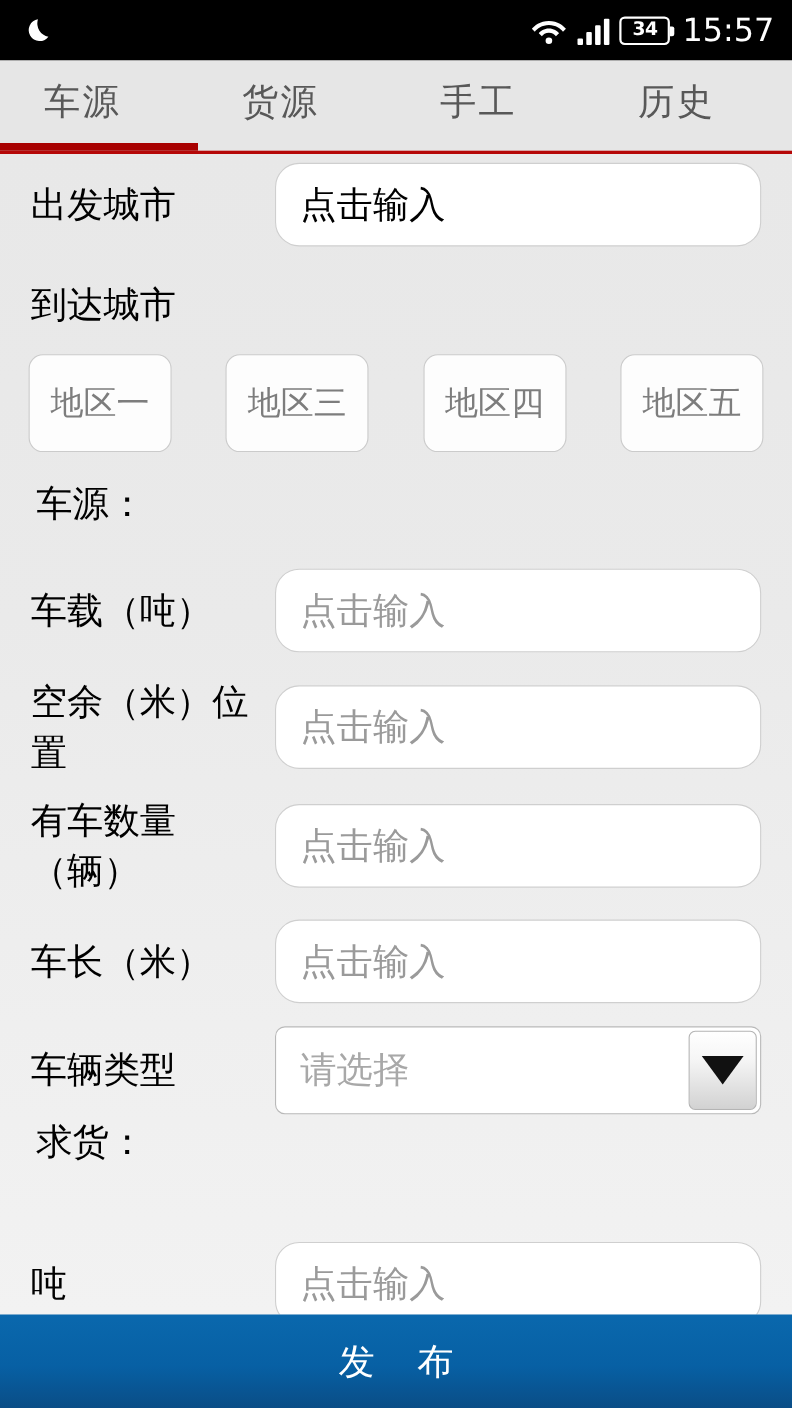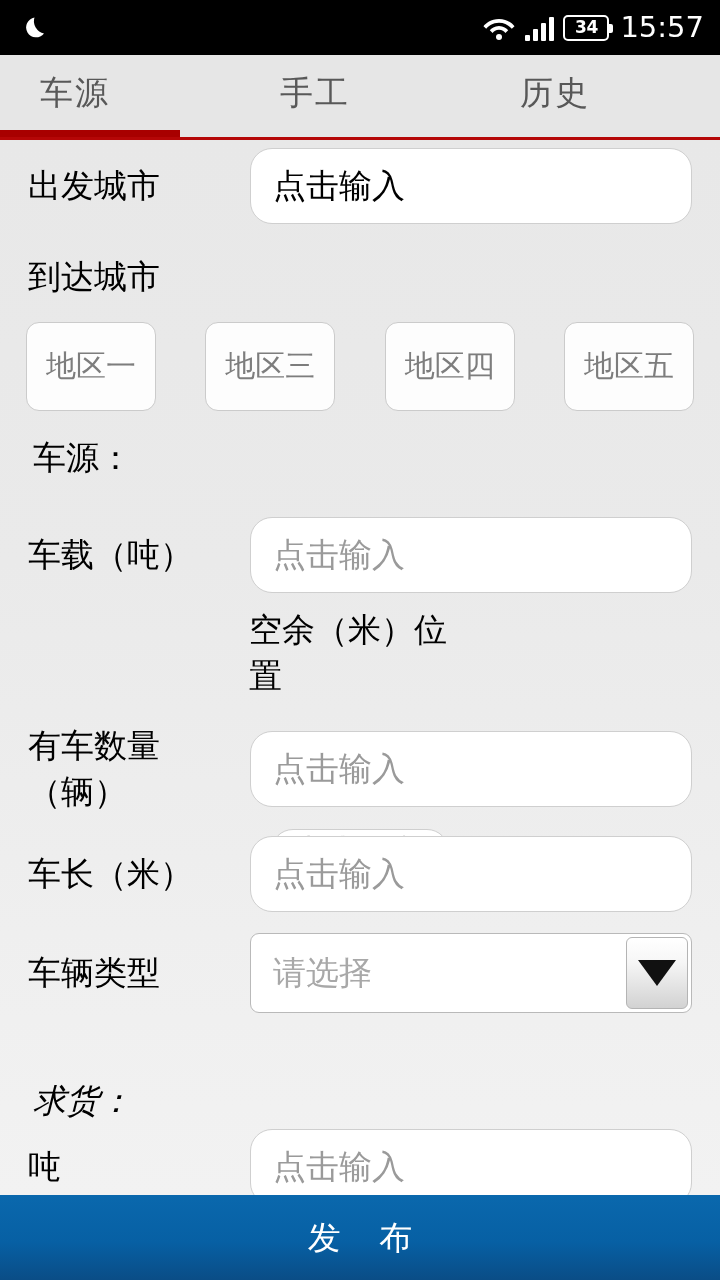--- a/index.html
+++ b/index.html
@@ -247,20 +247,21 @@
     </span>
     <span class="battery-icon">
       <span class="battery-level">34</span>
     </span>
     <span class="clock">15:57</span>
   </div>
 </div>
 
 <div class="tab-bar">
   <div class="tab">车源</div>
+  <div class="tab">货源</div>
   <div class="tab">手工</div>
   <div class="tab">历史</div>
 </div>
 <div class="tab-indicator-row">
   <div class="tab-indicator-line"></div>
   <div class="tab-indicator-active"></div>
 </div>
 
 <div class="content">
 
@@ -286,21 +287,21 @@
     <div class="section-title">车源：</div>
   </div>
 
   <div class="row" style="height:104px;">
     <div class="field-label">车载（吨）</div>
     <div class="text-input">
       <span class="placeholder">点击输入</span>
     </div>
   </div>
 
-  <div class="row" style="height:108px;flex-direction:column;">
+  <div class="row" style="height:108px;">
     <div class="field-label two-line">空余（米）位置</div>
     <div class="text-input">
       <span class="placeholder">点击输入</span>
     </div>
   </div>
 
   <div class="row" style="height:108px;">
     <div class="field-label two-line">有车数量（辆）</div>
     <div class="text-input">
       <span class="placeholder">点击输入</span>
@@ -317,21 +318,21 @@
   <div class="row" style="height:96px;">
     <div class="field-label">车辆类型</div>
     <div class="select-box">
       <span class="select-value">请选择</span>
       <span class="select-arrow-btn">
         <span class="caret"></span>
       </span>
     </div>
   </div>
 
-  <div style="height:96px; display:flex; align-items:flex-end;font-style:italic;">
+  <div style="height:96px; display:flex; align-items:flex-start;">
     <div class="section-title">求货：</div>
   </div>
 
   <div class="row" style="height:100px;">
     <div class="field-label">吨</div>
     <div class="text-input">
       <span class="placeholder">点击输入</span>
     </div>
   </div>
 

